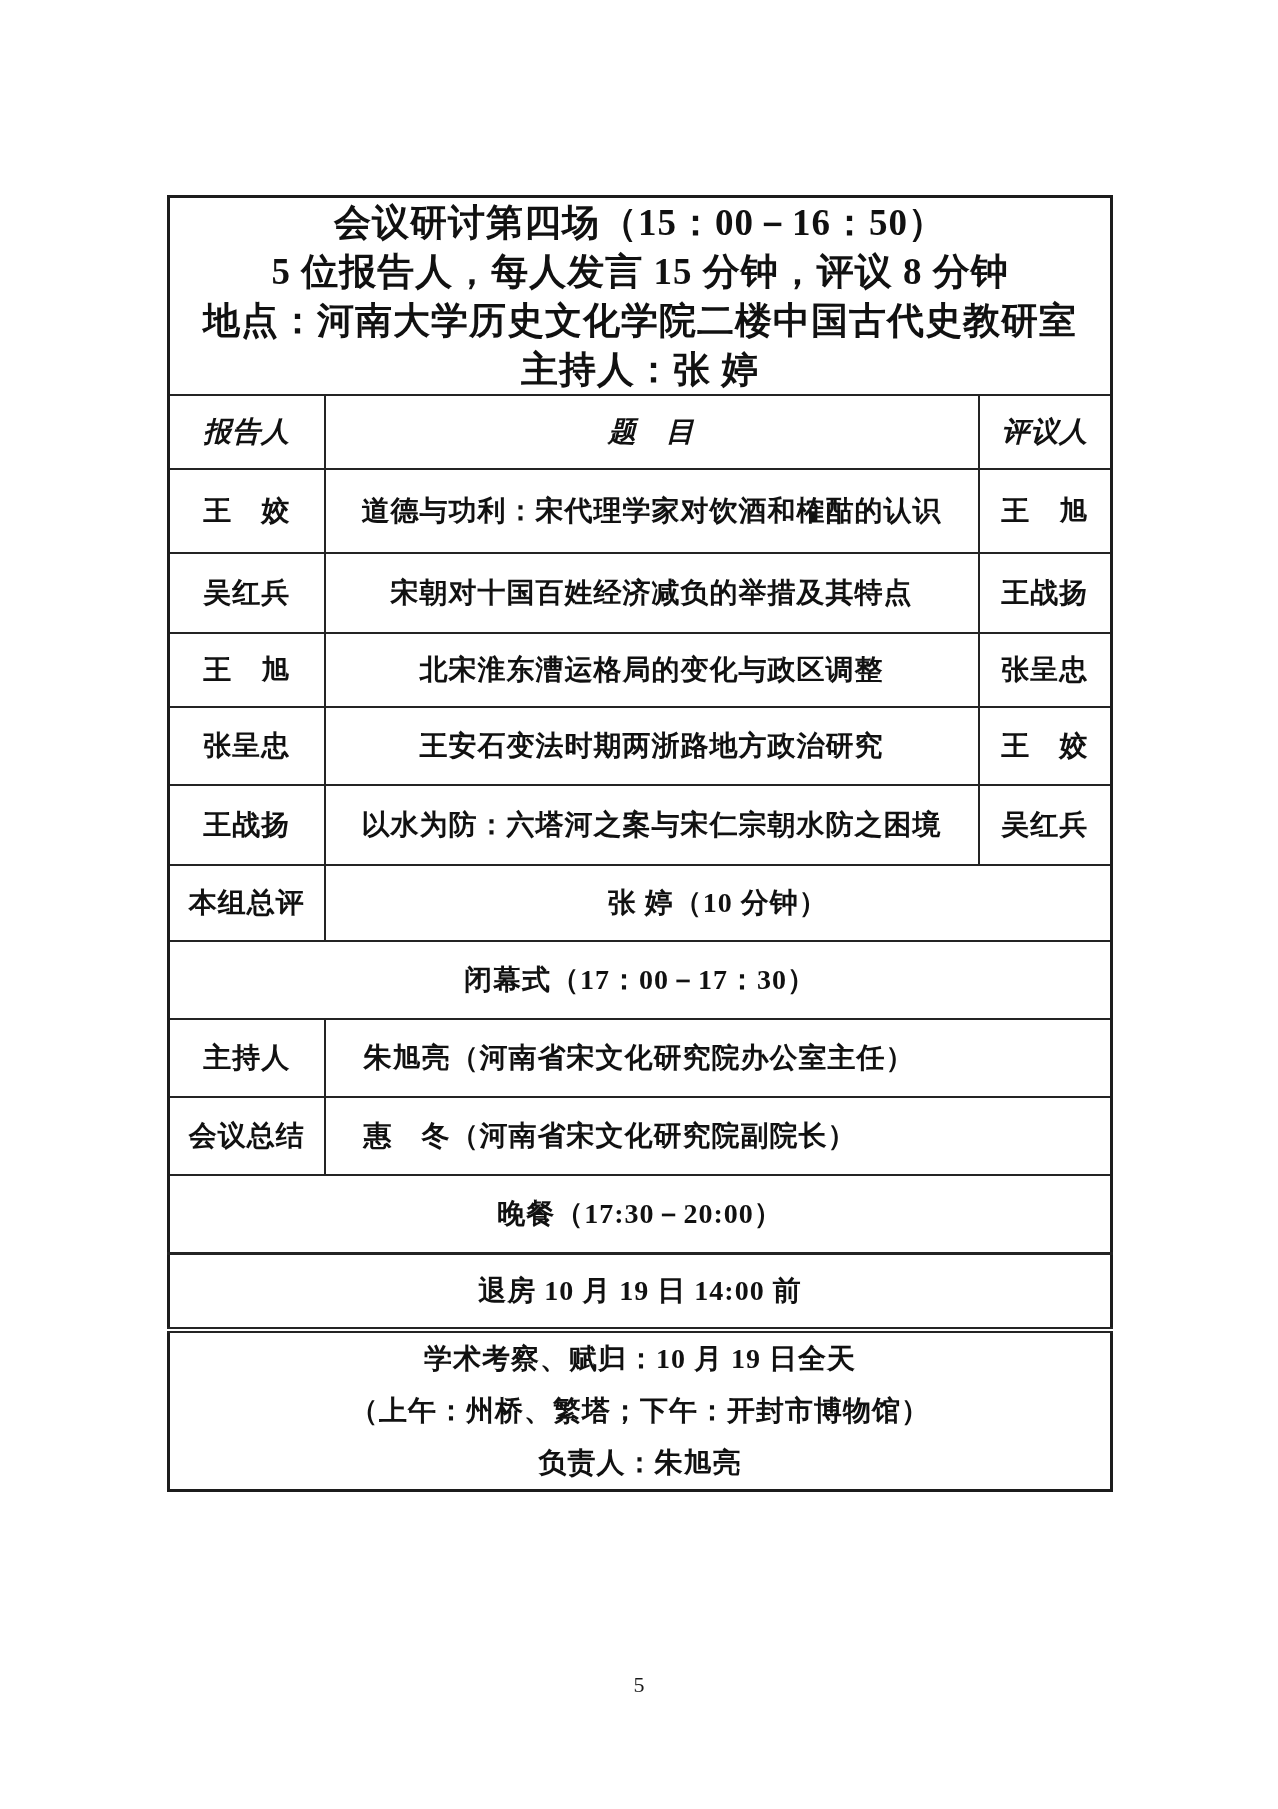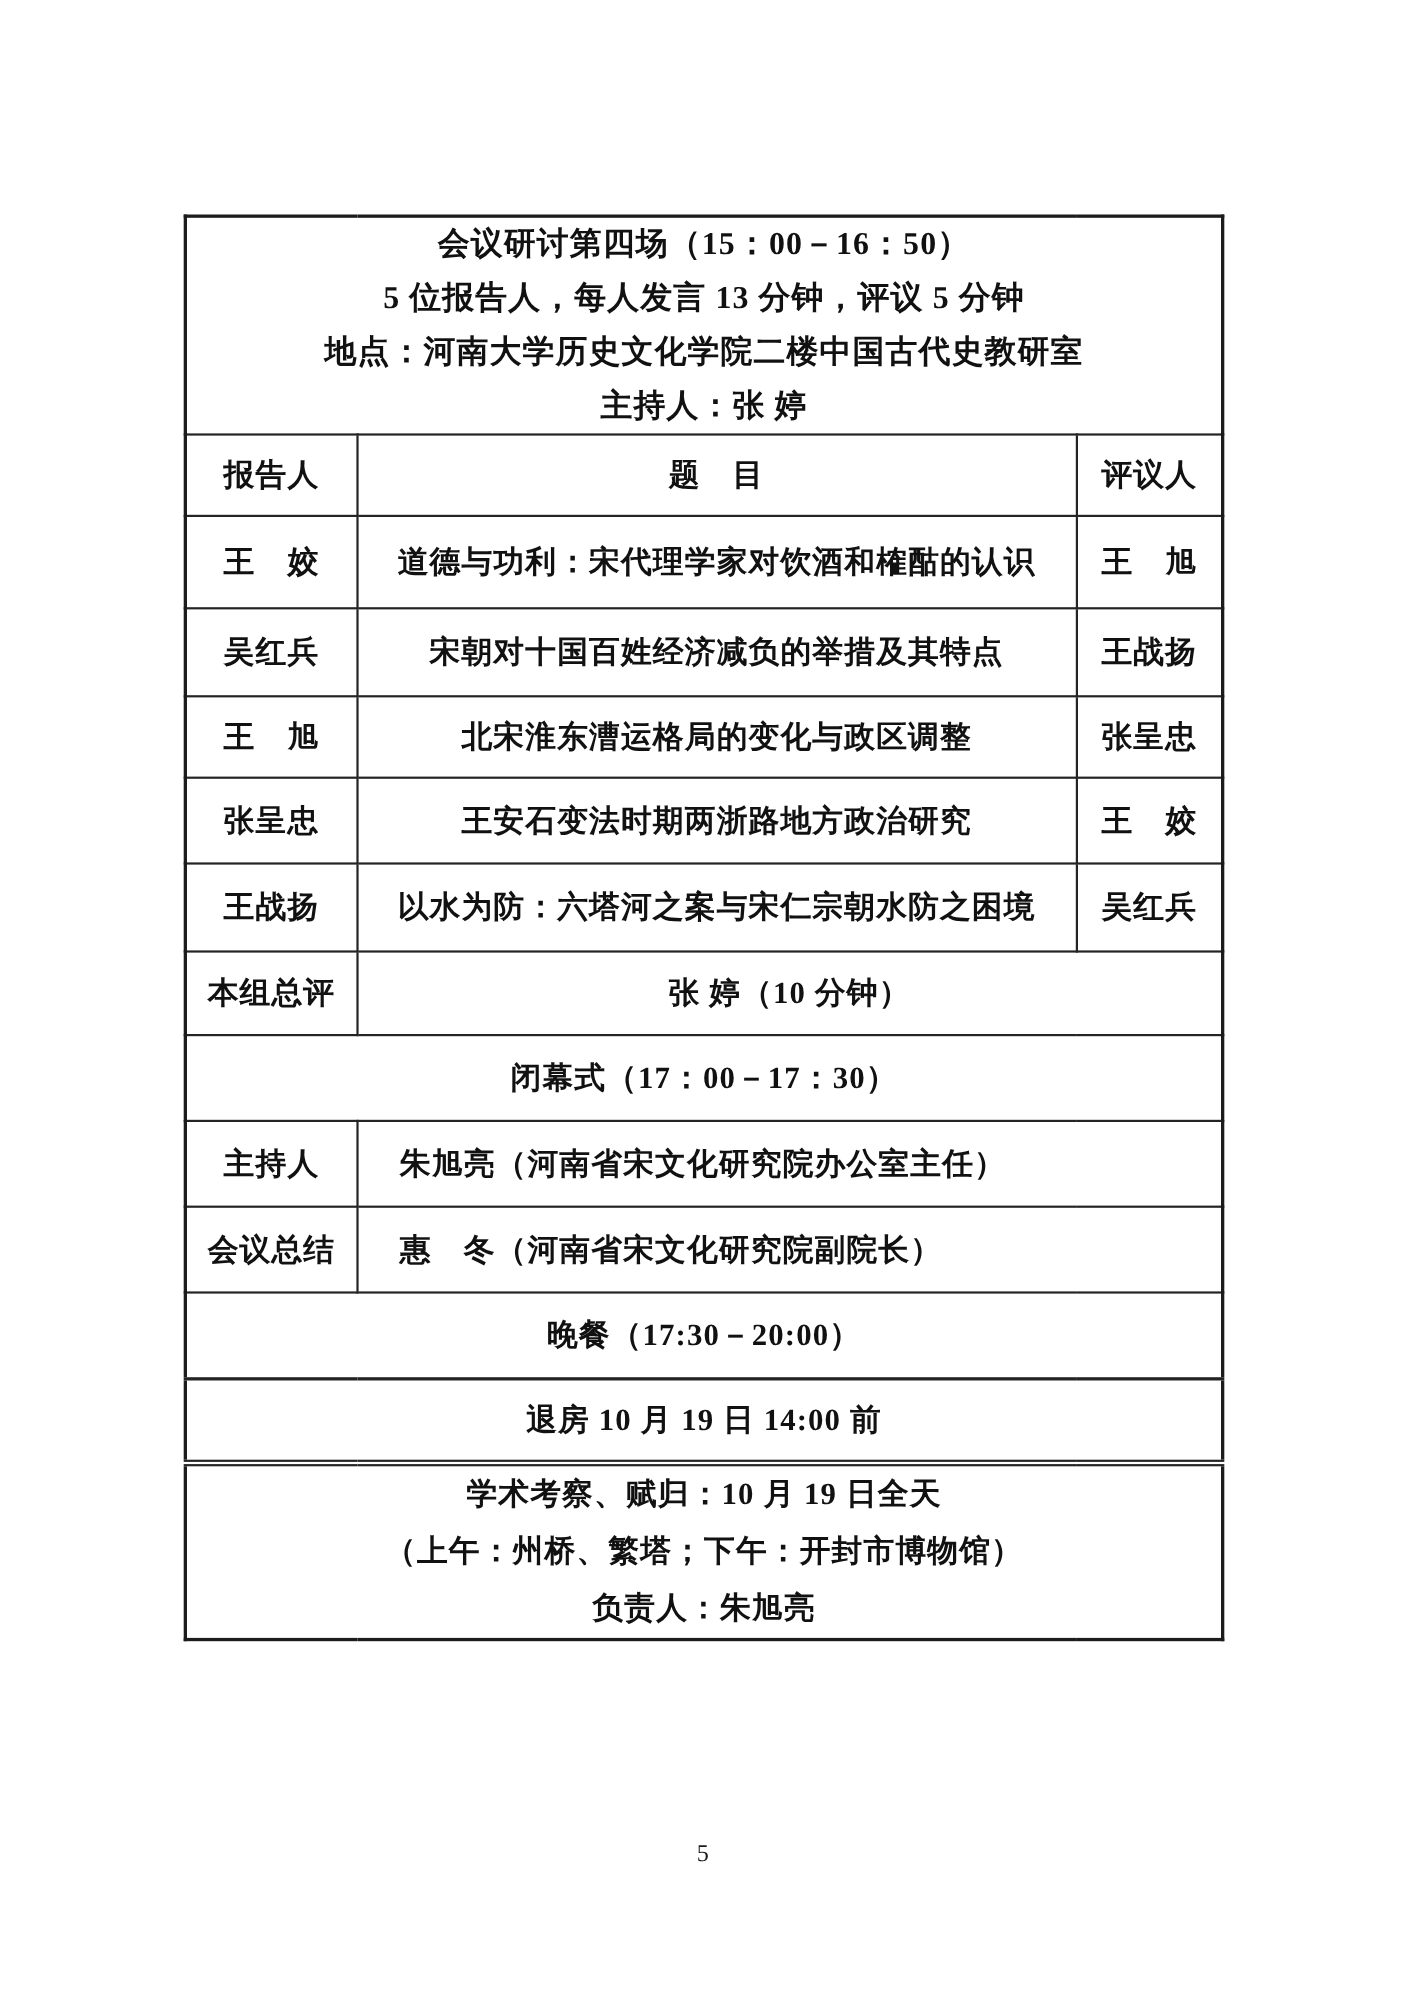--- a/index.html
+++ b/index.html
@@ -31,38 +31,38 @@
     vertical-align: middle;
     font-weight: bold;
     font-size: 28px;
     letter-spacing: 1px;
     padding: 0 6px;
     overflow: hidden;
     white-space: nowrap;
   }
   
   tr.r-session    td { height: 196px; }
-  tr.r-colhead    td { height: 72px; }
+  tr.r-colhead    td { height: 72px; font-style: italic; }
   tr.r-row1       td { height: 82px; }
   tr.r-row2       td { height: 78px; }
   tr.r-row3       td { height: 72px; }
   tr.r-row4       td { height: 76px; }
   tr.r-row5       td { height: 78px; }
   tr.r-review     td { height: 74px; }
   tr.r-tea        td { height: 76px; }
   tr.r-closing    td { height: 76px; }
   tr.r-host       td { height: 76px; margin-left: 48px; }
   tr.r-summary    td { height: 76px; margin-left: 44px; }
   tr.r-dinner     td { height: 76px; }
   tr.r-checkout   td { height: 72px; border-top-width: 3px; }
   tr.r-fieldtrip  td { height: 156px; border-top: 6px double #242424; margin-left: 40px; }
 
   .session-cell div {
     line-height: 49px;
-    font-size: 29px;
+    font-size: 37px;
   }
   .left-val {
     text-align: left !important;
     padding-left: 38px !important;
   }
   .fieldtrip-cell div {
     line-height: 52px;
   }
   .page-number {
     position: absolute;
@@ -85,21 +85,21 @@
     <colgroup>
       <col style="width:156px">
       <col style="width:654px">
       <col style="width:133px">
     </colgroup>
 
     <tbody>
         <tr class="r-session">
       <td colspan="3" class="session-cell">
         <div>会议研讨第四场（15：00－16：50）</div>
-        <div>5 位报告人，每人发言 13 分钟，评议 5 分钟</div>
+        <div>5 位报告人，每人发言 15 分钟，评议 8 分钟</div>
         <div>地点：河南大学历史文化学院二楼中国古代史教研室</div>
         <div>主持人：张 婷</div>
       </td>
     </tr>
 
     <tr class="r-colhead">
       <td>报告人</td>
       <td>题　目</td>
       <td>评议人</td>
     </tr>

